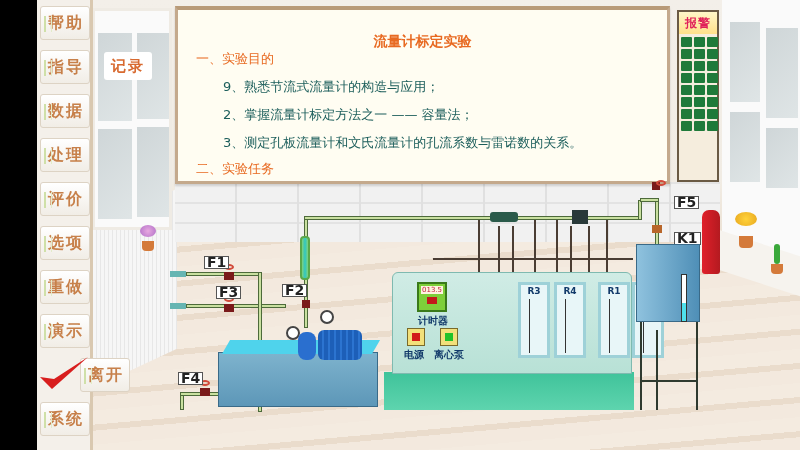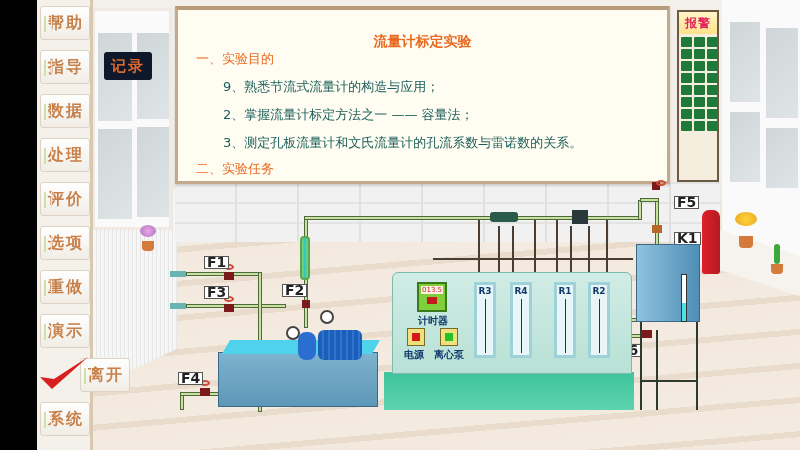--- a/index.html
+++ b/index.html
@@ -27,21 +27,21 @@
   .board-line { position: absolute; font-size: 13px; white-space: nowrap; }
   .sec { color: #e86a22; }
   .item { color: #1c5e5b; }
   .clipped { color: #1c5e5b; opacity: 0.7; }
   
   .alarm { position: absolute; left: 677px; top: 10px; width: 42px; height: 172px; background: #f5eddd; border: 2px solid #6a5a44; }
   .alarm-head { height: 22px; background: linear-gradient(#fff6c8, #ffe08a); color: #e0205a; font-weight: bold; font-size: 12px; text-align: center; line-height: 22px; letter-spacing: 1px; cursor: pointer; }
   .alarm-grid { display: grid; grid-template-columns: repeat(3, 11px); gap: 2px; padding: 3px 2px; }
   .alarm-cell { width: 11px; height: 10px; background: #1f7a3a; border-radius: 1px; }
   
-  .record-btn { position: absolute; left: 104px; top: 52px; width: 48px; height: 28px; background: #0f172a; border-radius: 3px; font-size: 15px; font-weight: bold; color: #d86a30; text-align: center; line-height: 28px; letter-spacing: 2px; cursor: pointer; }
+  .record-btn { position: absolute; left: 104px; top: 52px; width: 48px; height: 28px; background: #ffffff; border-radius: 3px; font-size: 15px; font-weight: bold; color: #d86a30; text-align: center; line-height: 28px; letter-spacing: 2px; cursor: pointer; }
   
   .pipe { position: absolute; background: #c9e0a0; border: 1px solid #4d6a3a; }
   .wire { position: absolute; background: #4a3d33; }
   .label-tag { position: absolute; font-size: 14px; font-weight: bold; color: #222; background: #fff; border: 1px solid #555; padding: 0 2px; line-height: 11px; cursor: pointer; }
   .valve { position: absolute; width: 10px; height: 8px; background: #7a1a1a; cursor: pointer; }
   .valve-handle { position: absolute; width: 10px; height: 6px; border: 2px solid #d24a3a; border-radius: 50%; }
   .arrow-in { position: absolute; width: 16px; height: 6px; background: #66b5b2; cursor: pointer; }
   .gauge { position: absolute; width: 14px; height: 14px; border-radius: 50%; background: #fff; border: 2px solid #444; cursor: pointer; }
   
   .tank { position: absolute; left: 218px; top: 352px; width: 160px; height: 55px; background: linear-gradient(#7eb3cd, #5d97b8); border: 1px solid #3a6a88; }
@@ -51,21 +51,21 @@
   .rotameter { position: absolute; left: 300px; top: 236px; width: 10px; height: 44px; background: linear-gradient(90deg, #7fd37b, #2fc6c1, #7fd37b); border: 2px solid #5aa84a; border-radius: 4px; }
   
   .console { position: absolute; left: 392px; top: 272px; width: 240px; height: 102px; background: linear-gradient(#d0ece5, #b8e1d6); border: 1px solid #7fbab0; border-radius: 6px 6px 0 0; }
   .console-base { position: absolute; left: 384px; top: 372px; width: 250px; height: 38px; background: linear-gradient(#3fc39a, #5ed4ae); }
   .timer { position: absolute; left: 417px; top: 282px; width: 30px; height: 30px; background: #7ecf3a; border: 2px solid #3a7a1a; cursor: pointer; }
   .timer-display { position: absolute; left: 2px; top: 2px; width: 22px; height: 8px; background: #fff3e0; font-size: 7px; color: #c0203a; text-align: center; line-height: 8px; }
   .timer-red { position: absolute; left: 8px; top: 13px; width: 10px; height: 7px; background: #c21a1a; }
   .console-label { position: absolute; font-size: 10px; font-weight: bold; color: #123a6a; white-space: nowrap; }
   .sw-btn { position: absolute; width: 18px; height: 18px; background: #f2e07a; border: 1px solid #7a6a2a; cursor: pointer; }
   .sw-inner { position: absolute; left: 4px; top: 4px; width: 8px; height: 8px; }
-  .manometer { position: absolute; top: 282px; width: 22px; height: 76px; background: #e8f6f8; border: 3px solid #9ed1d8; cursor: pointer; }
+  .manometer { position: absolute; top: 282px; width: 32px; height: 76px; background: #e8f6f8; border: 3px solid #9ed1d8; cursor: pointer; margin-left: 44px; }
   .mano-label { position: absolute; top: 1px; left: 0; width: 100%; text-align: center; font-size: 9px; font-weight: bold; color: #123a6a; }
   .mano-scale { position: absolute; left: 8px; top: 14px; width: 1px; height: 54px; background: #333; }
   
   .mtank { position: absolute; left: 636px; top: 244px; width: 64px; height: 78px; background: linear-gradient(90deg, #8fc2de, #4f8fb7); border: 1px solid #3a6a88; }
   .mtank-glass { position: absolute; left: 681px; top: 274px; width: 6px; height: 48px; background: linear-gradient(#fff 0 60%, #4fe0ec 60%); border: 1px solid #333; }
   .stand { position: absolute; background: #2f3a2f; }
   .extinguisher { position: absolute; left: 702px; top: 210px; width: 18px; height: 64px; background: linear-gradient(90deg, #e0202a, #b41a20); border-radius: 7px 7px 3px 3px; }
   .plant-pot { position: absolute; width: 12px; height: 10px; background: #d47a3a; border-radius: 0 0 4px 4px; }
 </style>
 </head>
@@ -236,21 +236,21 @@
     <div class="valve-handle" style="left:0;top:-8px;"></div>
   </div>
 <div class="valve" style="left:652px;top:182px;width:8px;">
     <div class="valve-handle" style="left:4px;top:-2px;"></div>
   </div>
 <div class="valve" style="left:642px;top:330px;"></div>
 <div class="valve" style="left:652px;top:225px;width:10px;background:#b8662a;"></div>
 
 <div class="label-tag" style="left:204px;top:256px;">F1</div>
 <div class="label-tag" style="left:282px;top:284px;">F2</div>
-<div class="label-tag" style="left:204px;top:286px;">F3</div>
+<div class="label-tag" style="left:216px;top:286px;">F3</div>
 <div class="label-tag" style="left:178px;top:372px;">F4</div>
 <div class="label-tag" style="left:674px;top:196px;">F5</div>
 <div class="label-tag" style="left:616px;top:344px;">F6</div>
 <div class="label-tag" style="left:674px;top:232px;">K1</div>
 
 <div class="gauge" style="left:320px;top:310px;"></div>
 <div class="gauge" style="left:286px;top:326px;"></div>
 
 <div class="tank"></div>
 <div class="tank-top"></div>

